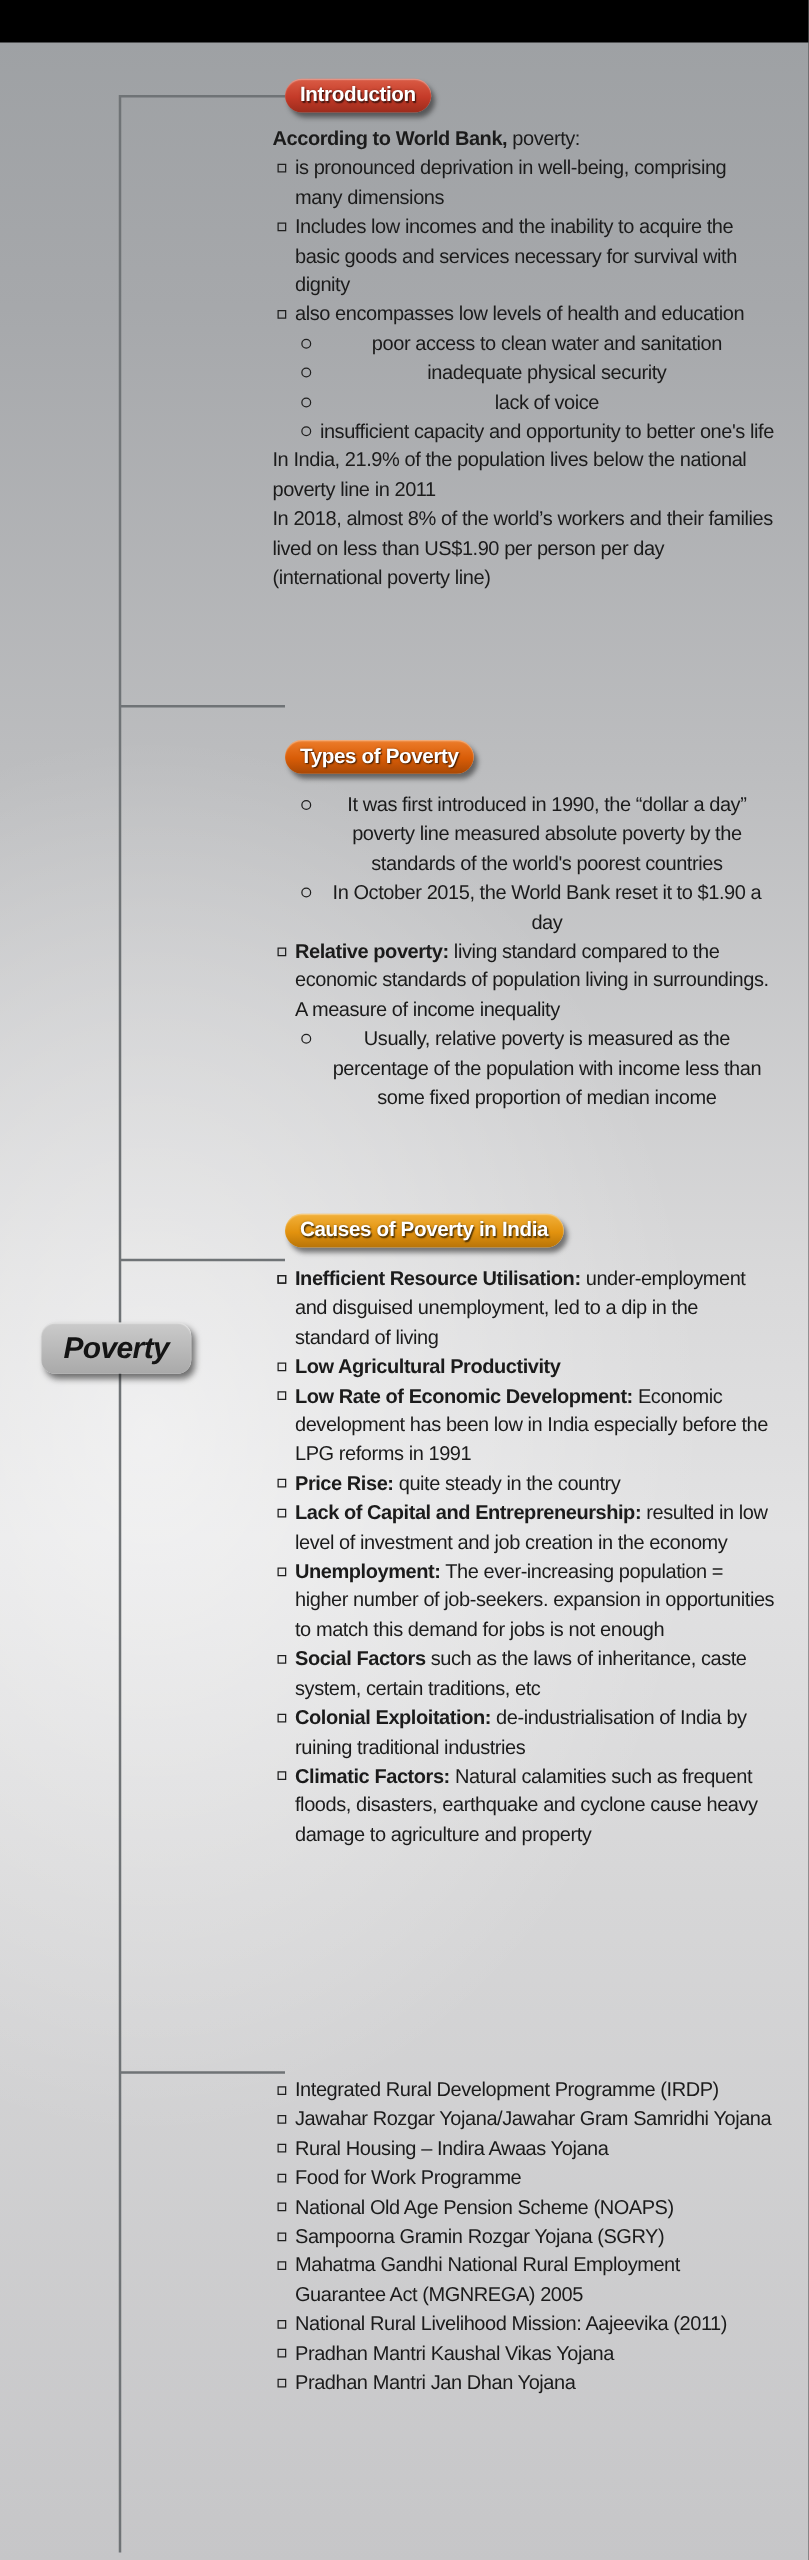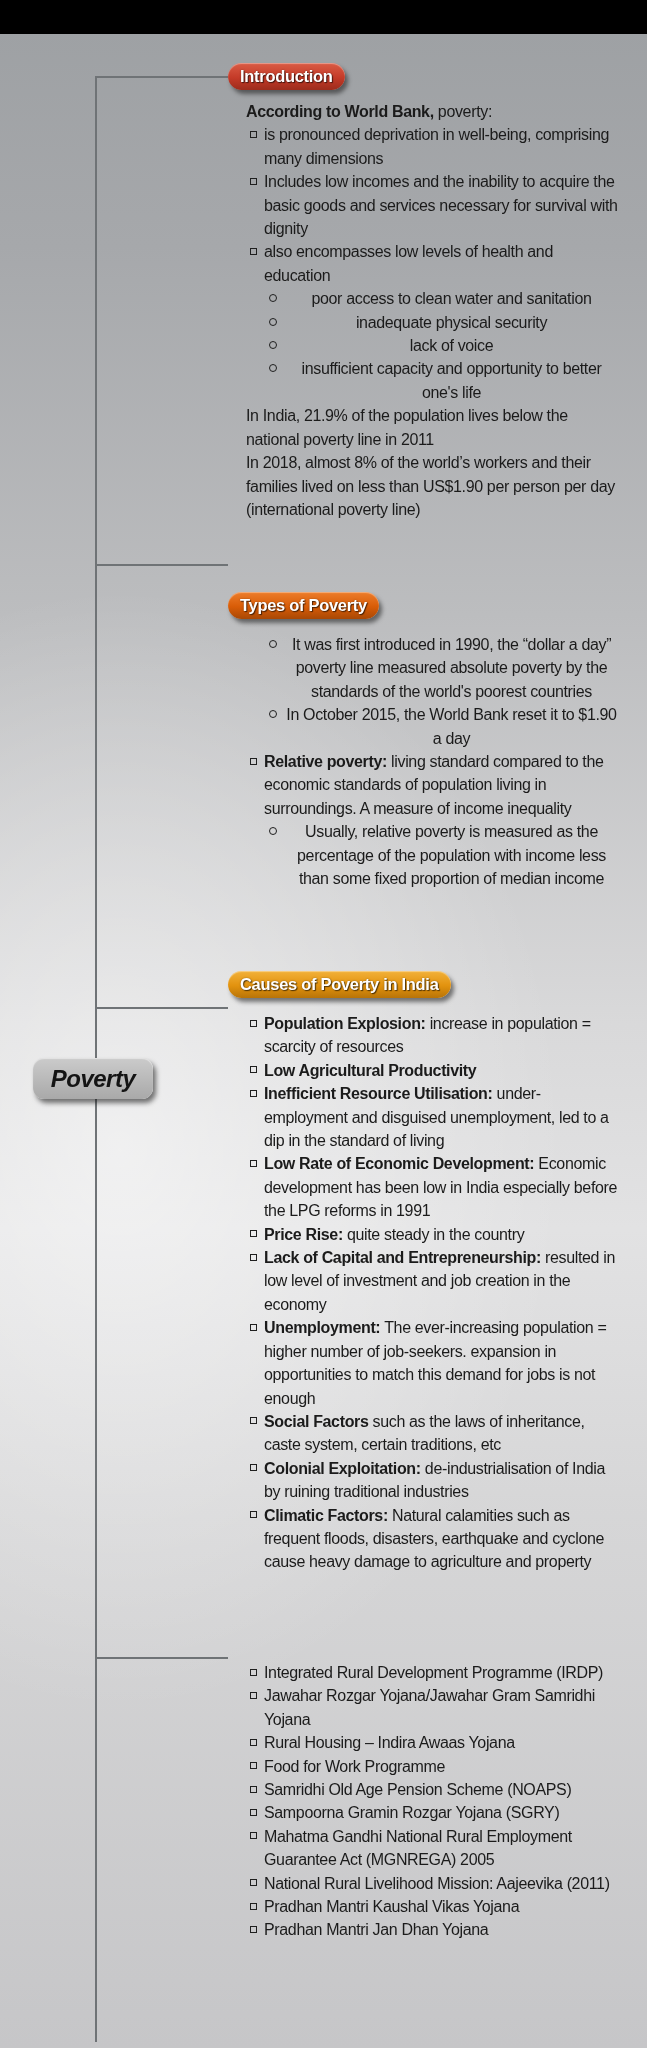--- a/index.html
+++ b/index.html
@@ -42,21 +42,21 @@
   .badge span{
     color:#fff;font-weight:bold;font-size:16.5px;letter-spacing:-0.3px;
     text-shadow:1px 1px 1px rgba(0,0,0,0.6), 0 0 2px rgba(0,0,0,0.35);
   }
   .items{color:#1b1b1b;font-size:16px;line-height:23.4px;letter-spacing:-0.35px;}
   #sec0 .items{margin-top:10px}
   #sec1 .items{margin-top:14px}
   #sec2 .items{margin-top:14px}
   #sec3 .items{margin-top:16px}
 
-  .item{position:relative;margin-left:28px;}
+  .item{position:relative;}
   .item.lvl0{padding-left:0;}
   .item.lvl1{padding-left:18px;}
   .item.lvl2{padding-left:37px;text-align:center;}
   .bullet{
     position:absolute;top:7.5px;left:4px;
     width:7px;height:7px;border:1.6px solid #1f1f1f;background:transparent;
     box-sizing:border-box;
   }
   .item.lvl2 .bullet{left:23px;width:8px;height:8px;border-radius:50%;border-width:1.7px;top:7px;}
   .item b{font-weight:bold;}
@@ -105,40 +105,40 @@
         <div class="item lvl1"><span class="bullet"></span><span class="txt"><b>Relative poverty:</b> living standard compared to the economic standards of population living in surroundings. A measure of income inequality</span></div>
         <div class="item lvl2"><span class="bullet"></span><span class="txt">Usually, relative poverty is measured as the percentage of the population with income less than some fixed proportion of median income</span></div>
       </div>
   </section>
 
   <section class="sec" id="sec2">
     <div class="badge" style="background: linear-gradient(rgb(242, 177, 58) 0%, rgb(226, 146, 14) 55%, rgb(184, 116, 8) 100%);">
       <span>Causes of Poverty in India</span>
     </div>
     <div class="items">
-        <div class="item lvl1"><span class="bullet"></span><span class="txt"><b>Population Explosion:</b> increase in population = scarcity of resources</span></div>
+        <div class="item lvl1"><span class="bullet"></span></div>
+        <div class="item lvl1"><span class="bullet"></span><span class="txt"><b>Inefficient Resource Utilisation:</b> under-employment and disguised unemployment, led to a dip in the standard of living</span></div>
         <div class="item lvl1"><span class="bullet"></span><span class="txt"><b>Low Agricultural Productivity</b></span></div>
-        <div class="item lvl1"><span class="bullet"></span><span class="txt"><b>Inefficient Resource Utilisation:</b> under-employment and disguised unemployment, led to a dip in the standard of living</span></div>
         <div class="item lvl1"><span class="bullet"></span><span class="txt"><b>Low Rate of Economic Development:</b> Economic development has been low in India especially before the LPG reforms in 1991</span></div>
         <div class="item lvl1"><span class="bullet"></span><span class="txt"><b>Price Rise:</b> quite steady in the country</span></div>
         <div class="item lvl1"><span class="bullet"></span><span class="txt"><b>Lack of Capital and Entrepreneurship:</b> resulted in low level of investment and job creation in the economy</span></div>
         <div class="item lvl1"><span class="bullet"></span><span class="txt"><b>Unemployment:</b> The ever-increasing population = higher number of job-seekers. expansion in opportunities to match this demand for jobs is not enough</span></div>
         <div class="item lvl1"><span class="bullet"></span><span class="txt"><b>Social Factors</b> such as the laws of inheritance, caste system, certain traditions, etc</span></div>
         <div class="item lvl1"><span class="bullet"></span><span class="txt"><b>Colonial Exploitation:</b> de-industrialisation of India by ruining traditional industries</span></div>
         <div class="item lvl1"><span class="bullet"></span><span class="txt"><b>Climatic Factors:</b> Natural calamities such as frequent floods, disasters, earthquake and cyclone cause heavy damage to agriculture and property</span></div>
       </div>
   </section>
 
   <section class="sec" id="sec3">
     <div class="items">
         <div class="item lvl1"><span class="bullet"></span><span class="txt">Integrated Rural Development Programme (IRDP)</span></div>
         <div class="item lvl1"><span class="bullet"></span><span class="txt">Jawahar Rozgar Yojana/Jawahar Gram Samridhi Yojana</span></div>
         <div class="item lvl1"><span class="bullet"></span><span class="txt">Rural Housing – Indira Awaas Yojana</span></div>
         <div class="item lvl1"><span class="bullet"></span><span class="txt">Food for Work Programme</span></div>
-        <div class="item lvl1"><span class="bullet"></span><span class="txt">Samridhi Old Age Pension Scheme (NOAPS)</span></div>
+        <div class="item lvl1"><span class="bullet"></span><span class="txt">National Old Age Pension Scheme (NOAPS)</span></div>
         <div class="item lvl1"><span class="bullet"></span><span class="txt">Sampoorna Gramin Rozgar Yojana (SGRY)</span></div>
         <div class="item lvl1"><span class="bullet"></span><span class="txt">Mahatma Gandhi National Rural Employment Guarantee Act (MGNREGA) 2005</span></div>
         <div class="item lvl1"><span class="bullet"></span><span class="txt">National Rural Livelihood Mission: Aajeevika (2011)</span></div>
         <div class="item lvl1"><span class="bullet"></span><span class="txt">Pradhan Mantri Kaushal Vikas Yojana</span></div>
         <div class="item lvl1"><span class="bullet"></span><span class="txt">Pradhan Mantri Jan Dhan Yojana</span></div>
       </div>
   </section>
 </div>
 
 </body></html>

